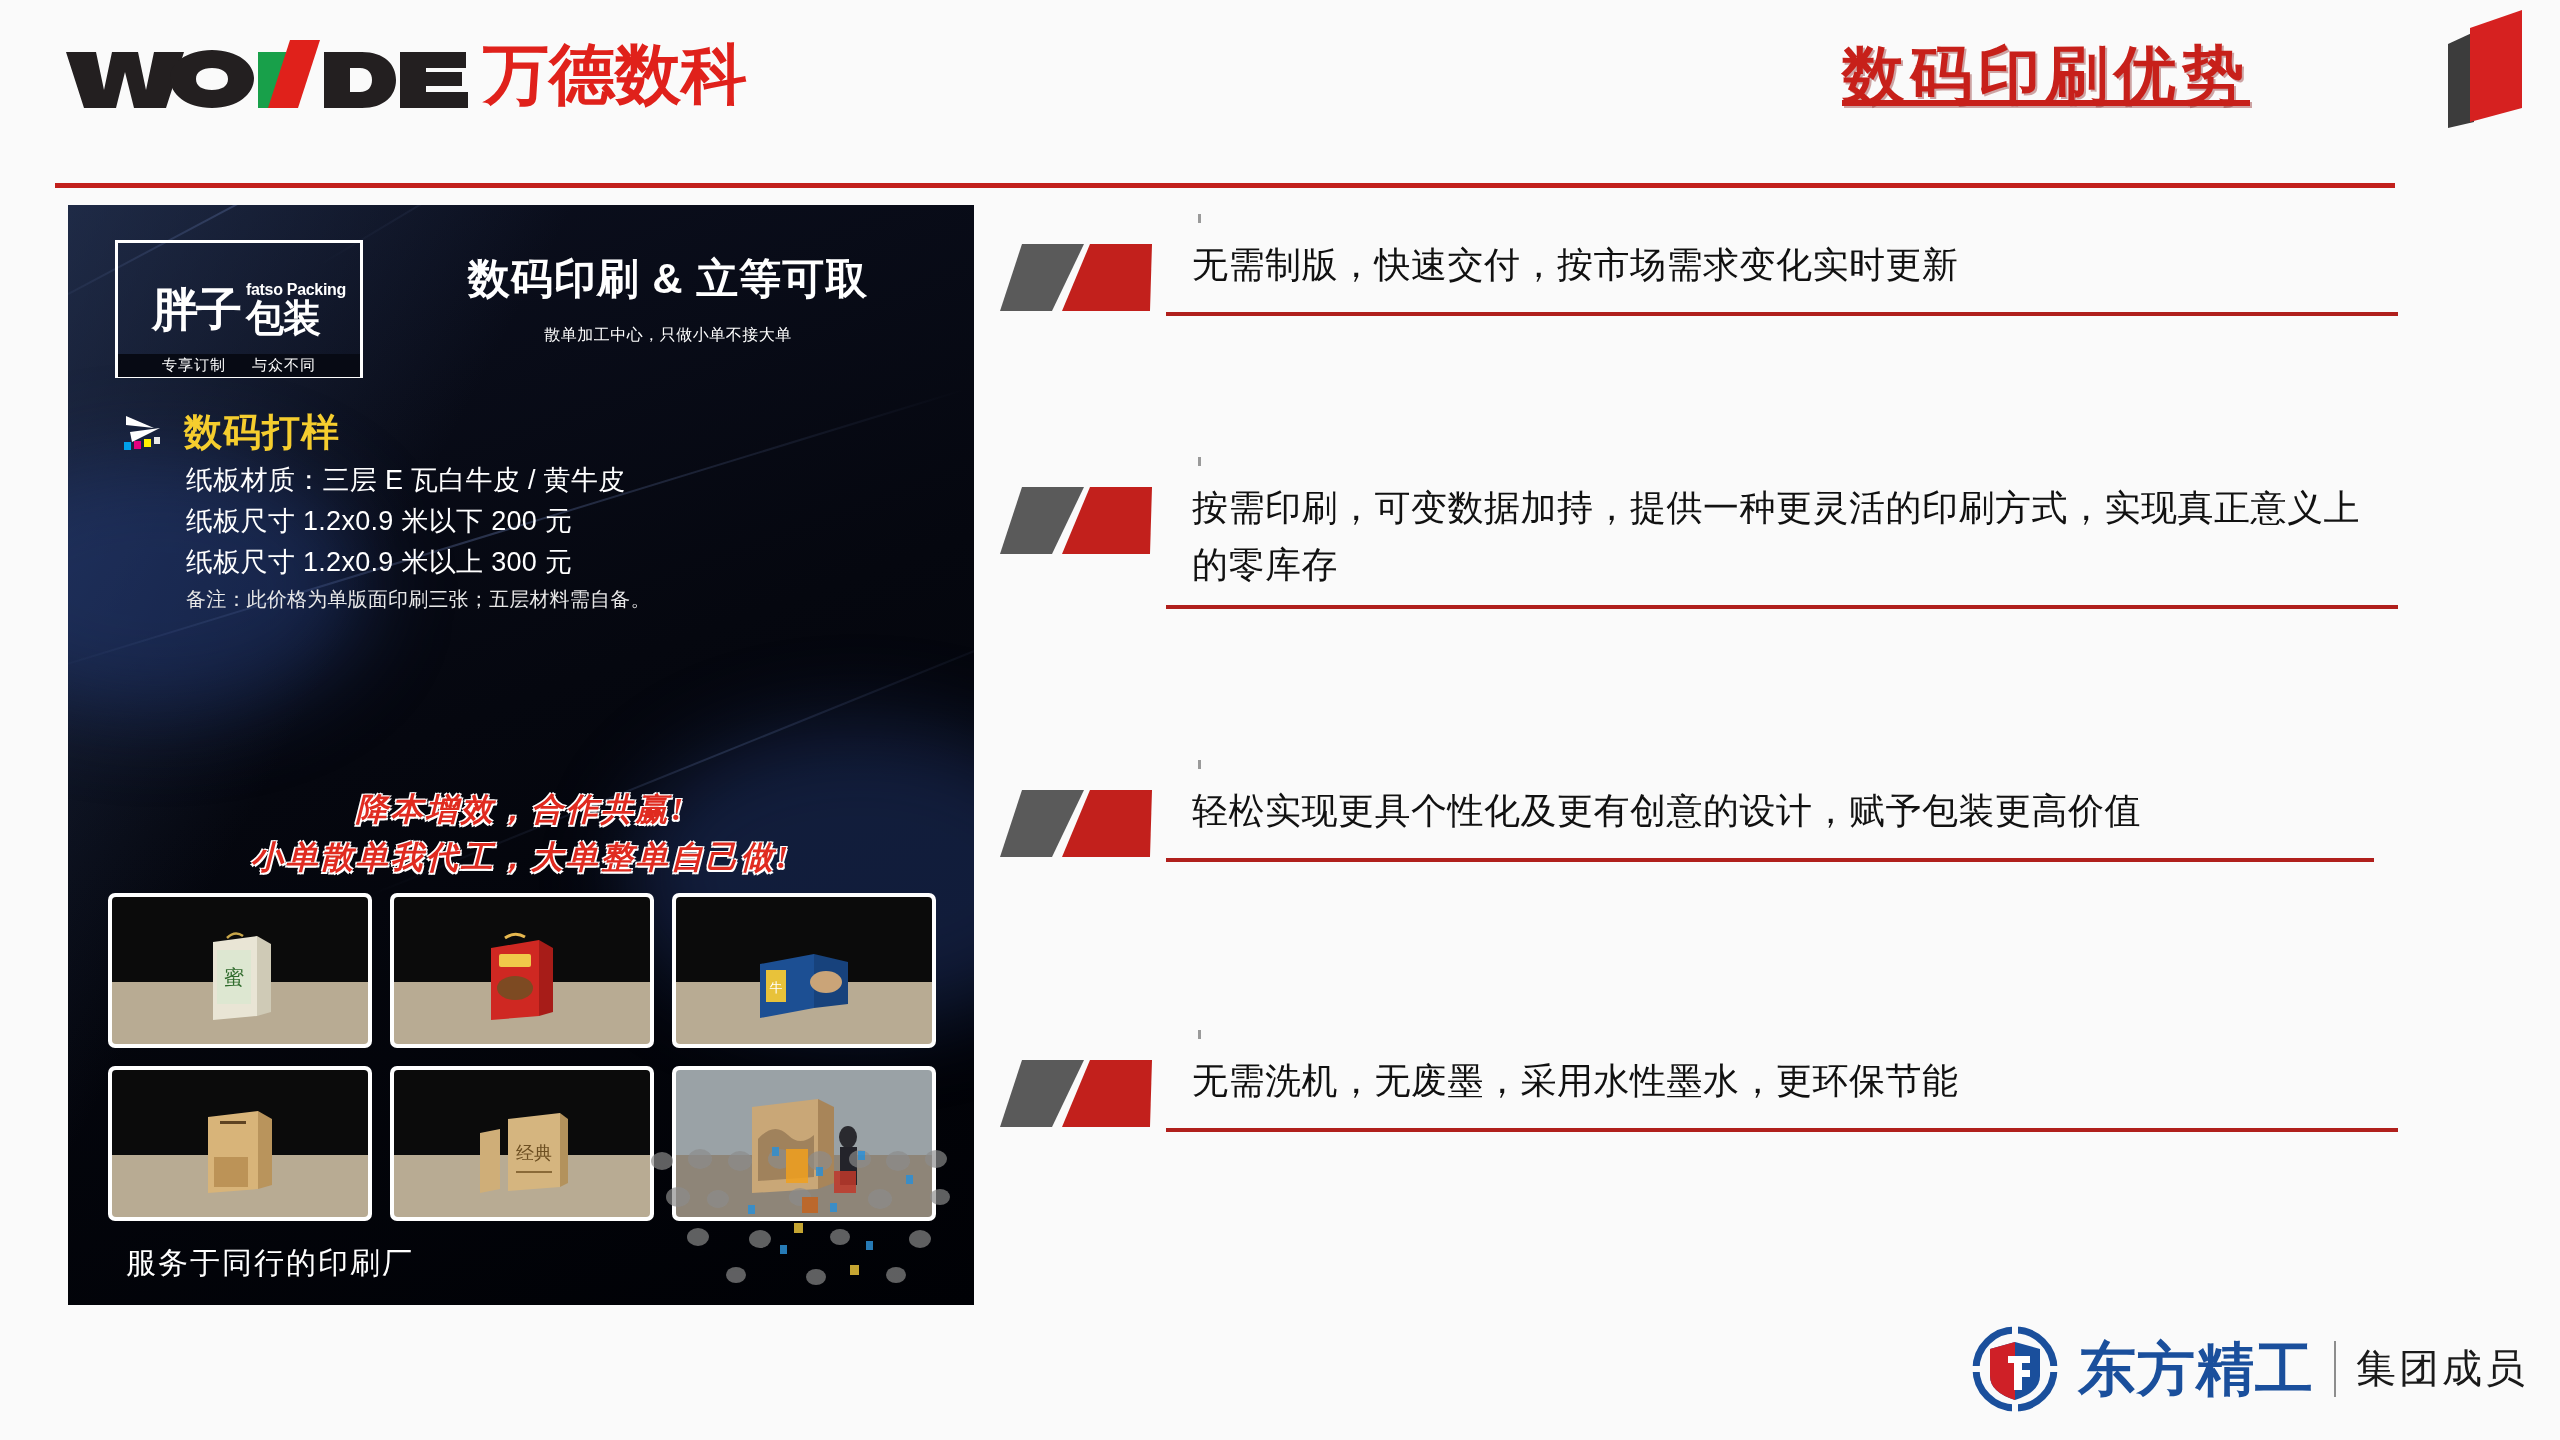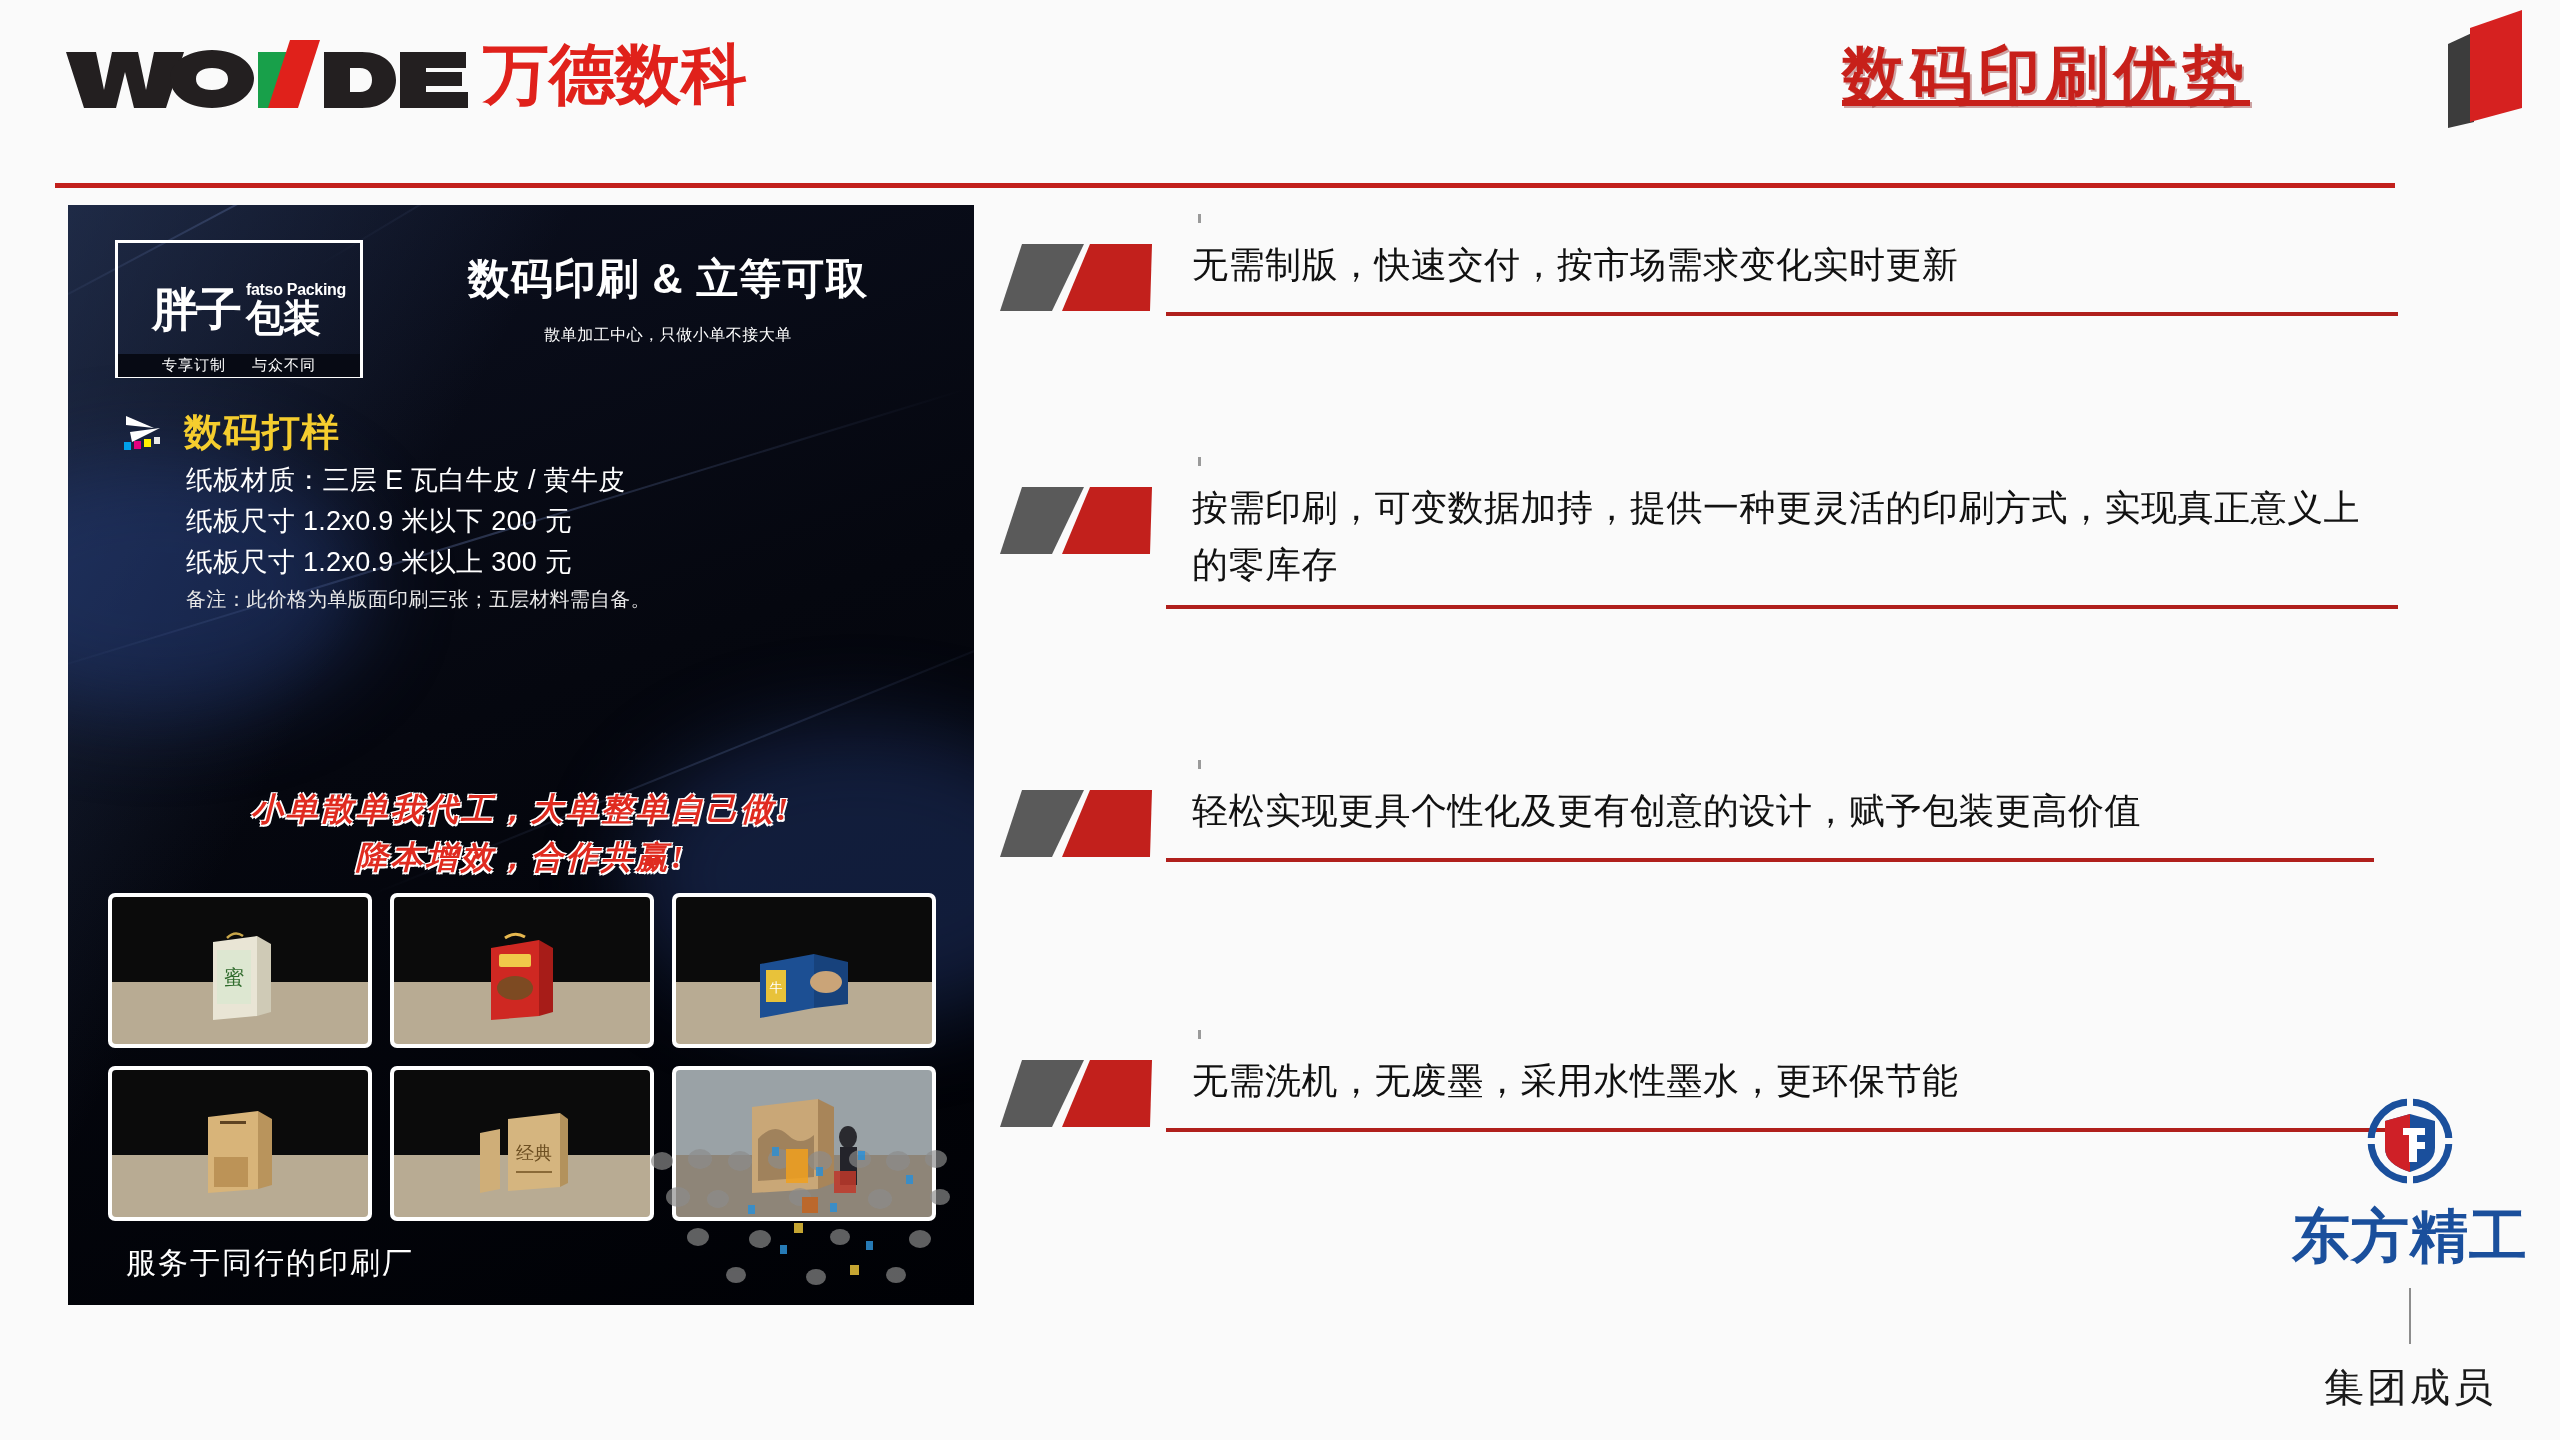--- a/index.html
+++ b/index.html
@@ -106,21 +106,21 @@
   .bullet{position:absolute;left:0;width:1400px;}
   .mk{position:absolute;left:0;top:0;width:190px;height:75px;}
   .btext{
     position:absolute;left:192px;top:-4px;width:1190px;
     font-size:36px;color:#111;line-height:57px;letter-spacing:.5px;
   }
   .bline{position:absolute;left:166px;height:4px;background:#b01f1c;}
   .tick{position:absolute;width:3px;height:9px;background:#9a9a9a;left:198px;top:-26px;}
 
   
-  .footer-logo{position:absolute;right:32px;bottom:28px;display:flex;align-items:center;gap:20px;flex-direction:column;}
+  .footer-logo{position:absolute;right:32px;bottom:28px;display:flex;align-items:center;gap:20px;}
   .fl-mark{width:86px;height:86px;flex:none;}
   .fl-name{font-size:58px;font-weight:bold;color:#1a4f9c;letter-spacing:1px;line-height:64px;white-space:nowrap;}
   .fl-div{width:2px;height:56px;background:#8d8d8d;}
   .fl-sub{font-size:40px;color:#1a1a1a;letter-spacing:3px;line-height:48px;white-space:nowrap;font-family:"Liberation Serif","DejaVu Serif",serif;}
 </style>
 </head>
 <body>
 
 <div class="header">
 
@@ -194,22 +194,22 @@
     <div class="sec-lines">
       <div class="sec-line">纸板材质：三层 E 瓦白牛皮 / 黄牛皮</div>
       <div class="sec-line">纸板尺寸 1.2x0.9 米以下 200 元</div>
       <div class="sec-line">纸板尺寸 1.2x0.9 米以上 300 元</div>
       <div class="sec-note">备注：此价格为单版面印刷三张；五层材料需自备。</div>
     </div>
   </div>
 
 
   <div class="slogan">
+    <div class="slogan-l">降本增效，合作共赢!</div>
     <div class="slogan-l">小单散单我代工，大单整单自己做!</div>
-    <div class="slogan-l">降本增效，合作共赢!</div>
   </div>
 
   <div class="grid">
     <div class="cell">
         <div class="cell-in">
       <div class="wall"></div>
           <div class="floor"></div>
       <svg class="boxshape" width="74" height="92" viewBox="0 0 74 92">
         <polygon points="10,14 54,8 54,88 10,92" fill="#e9e5d5"></polygon>
             <polygon points="54,8 68,16 68,84 54,88" fill="#cfcab6"></polygon>

